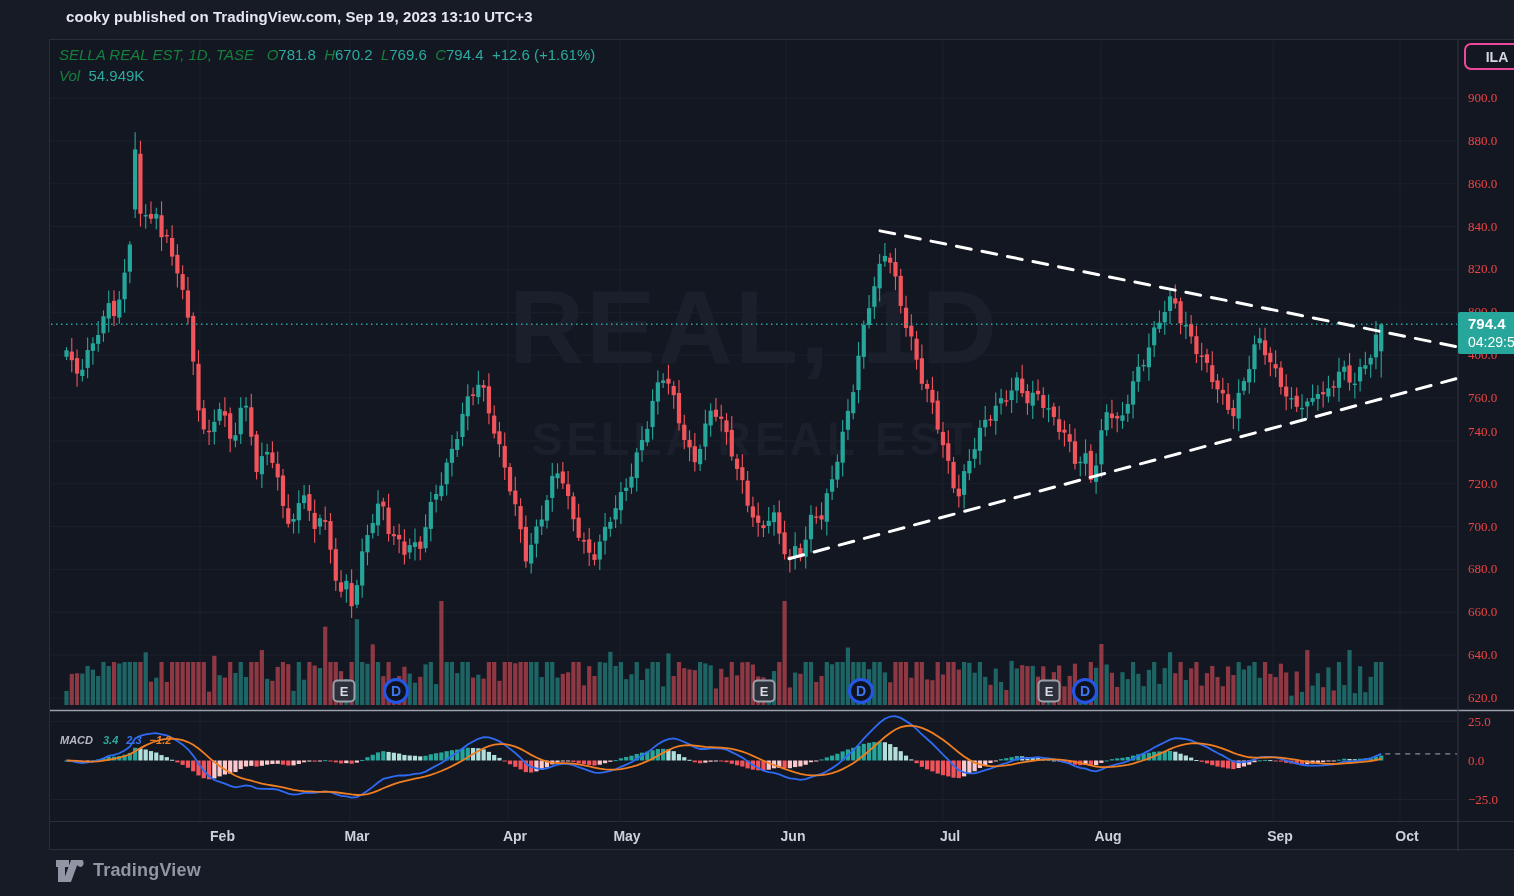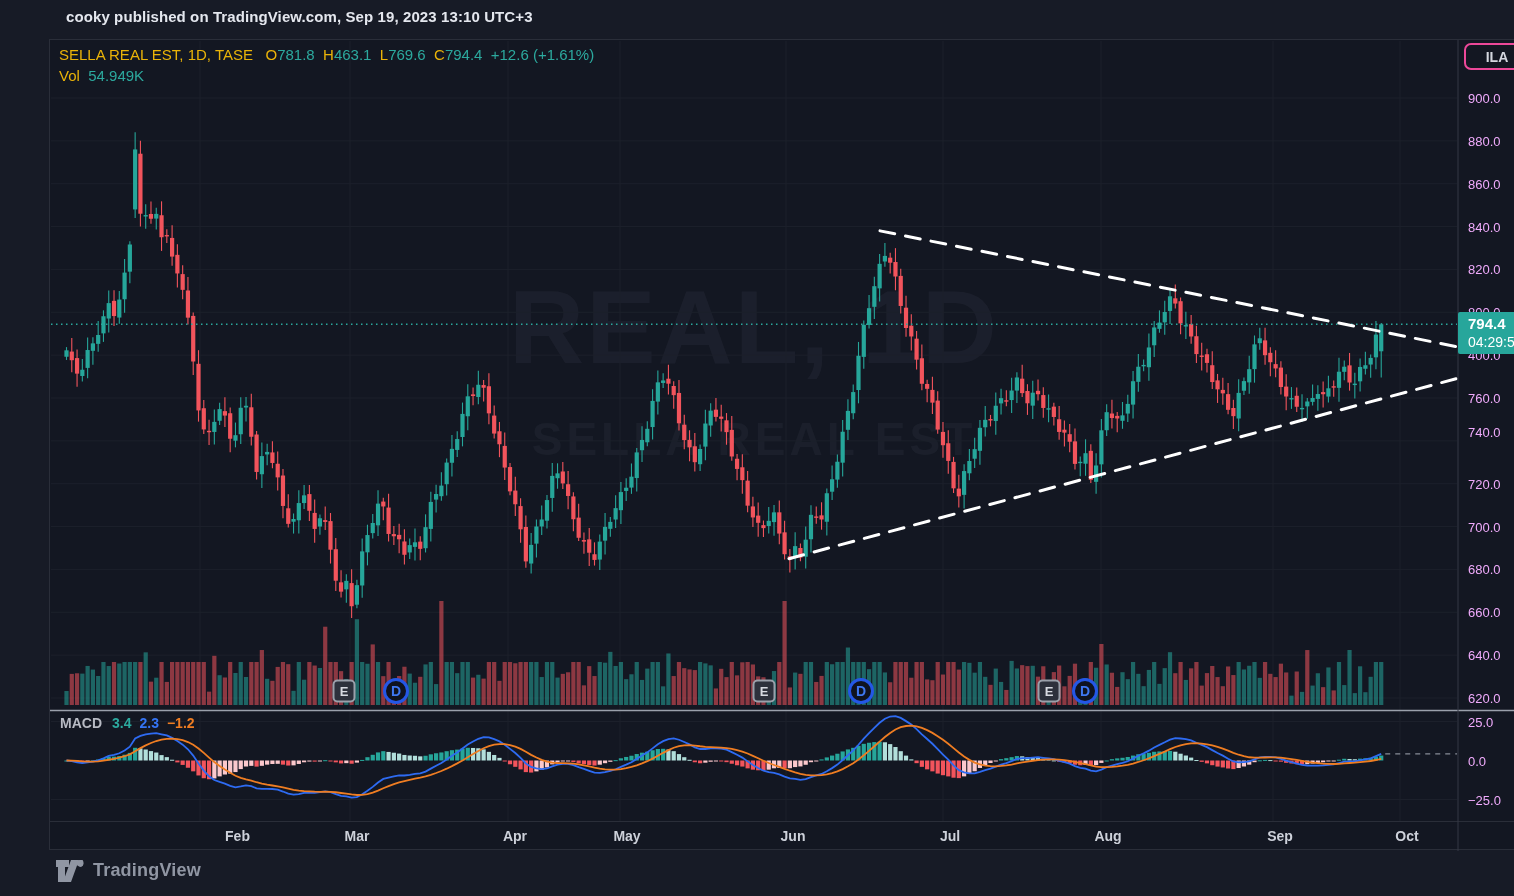--- a/index.html
+++ b/index.html
@@ -5,32 +5,32 @@
   html,body{margin:0;padding:0;background:#171b26;}
   *{box-sizing:border-box;font-family:"Liberation Sans",sans-serif;}
   .page{position:relative;width:1514px;height:896px;background:#171b26;overflow:hidden;margin-left:36px;}
   .publisher{position:absolute;left:30px;top:8px;font-size:15px;font-weight:700;color:#e4e7ee;letter-spacing:.1px;}
   .chart-frame{position:absolute;left:13px;top:39px;width:1488px;height:811px;background:#131722;border:1px solid #2a2e39;}
   .watermark{position:absolute;left:0;top:0;width:1408px;text-align:center;pointer-events:none;}
   .wm1{position:absolute;width:100%;top:228px;font-size:104px;font-weight:700;color:rgba(178,188,210,0.055);letter-spacing:2px;}
   .wm2{position:absolute;width:100%;top:372px;font-size:46px;font-weight:700;color:rgba(178,188,210,0.05);letter-spacing:4px;}
   svg.canvas{position:absolute;left:0;top:0;}
   .legend{position:absolute;left:9px;font-size:15px;color:#dcdfe6;white-space:nowrap;}
-  .legend .lab{color:#eab308;}
+  .legend .lab{color:#15803d;font-style:italic;}
   .legend .up{color:#2ca99e;}
   .legend-row1{top:6px;}
   .legend-row2{top:27px;}
-  .macd-legend{position:absolute;left:10px;top:675px;font-size:14px;color:#b7bac3;font-weight:700;}
+  .macd-legend{position:absolute;left:10px;top:694px;font-size:11px;color:#b7bac3;font-weight:700;font-style:italic;}
   .macd-legend .hist{color:#2ca99e;margin-left:10px;}
   .macd-legend .macd{color:#3575f5;margin-left:8px;}
   .macd-legend .sig{color:#ef7d22;margin-left:8px;}
   .ila-btn{position:absolute;left:1414px;top:3px;width:66px;height:27px;background:transparent;
     border:2px solid #ec4899;border-radius:7px;color:#d4d7df;font-size:14px;font-weight:700;
     text-align:center;line-height:23px;cursor:pointer;}
-  .ptick{position:absolute;left:1418px;font-size:13px;color:#f0abfc;transform:translateY(-50%);}
+  .ptick{position:absolute;left:1418px;font-size:13px;color:#ef4444;transform:translateY(-50%);font-family:Liberation Serif, serif;}
   .mlabel{position:absolute;top:788px;transform:translateX(-50%);font-size:14px;font-weight:700;color:#cdd1da;}
   .price-label{position:absolute;left:1408px;top:272px;width:80px;height:42px;background:#27a69b;border-radius:2px;
     color:#fff;padding:3px 0 0 10px;line-height:18px;}
   .price-label .pl1{font-size:15px;font-weight:700;}
   .price-label .pl2{font-size:14px;}
   .ed-badge{position:absolute;transform:translate(-50%,-50%);display:flex;align-items:center;justify-content:center;}
   .e-badge{width:23px;height:23px;border:2px solid #9aa0aa;border-radius:5px;background:#2d313c;
     color:#d7dae1;font-size:13px;font-weight:700;}
   .d-badge{width:26px;height:26px;border:3px solid #2457e6;border-radius:50%;background:#0f1320;
     color:#3e77f0;font-size:14px;font-weight:700;}
@@ -1099,21 +1099,21 @@
         <g>
           <line x1="0" y1="670.5" x2="1488" y2="670.5" stroke="#9aa0ab" stroke-width="1.5"></line>
           <line x1="0" y1="781.5" x2="1488" y2="781.5" stroke="#2a2e39" stroke-width="1"></line>
           <line x1="1408" y1="0" x2="1408" y2="811" stroke="#343845" stroke-width="1"></line>
         </g>
       </svg>
 
     <div class="legend legend-row1">
       <span class="lab">SELLA REAL EST, 1D, TASE</span>&nbsp;&nbsp;
       <span class="lab">O</span><span class="up">781.8</span>&nbsp;
-      <span class="lab">H</span><span class="up">463.1</span>&nbsp;
+      <span class="lab">H</span><span class="up">670.2</span>&nbsp;
       <span class="lab">L</span><span class="up">769.6</span>&nbsp;
       <span class="lab">C</span><span class="up">794.4</span>&nbsp;
       <span class="up">+12.6 (+1.61%)</span>
     </div>
     <div class="legend legend-row2">
       <span class="lab">Vol</span>&nbsp;
       <span class="up">54.949K</span>
     </div>
 
     <div class="macd-legend">
@@ -1142,21 +1142,21 @@
         <div class="ptick" style="top: 720.5px;">0.0</div>
         <div class="ptick" style="top: 759.5px; text-align: right;">−25.0</div>
       </div>
 
     <div class="price-label">
       <div class="pl1">794.4</div>
       <div class="pl2">04:29:51</div>
     </div>
 
     <div id="month-labels">
-        <div class="mlabel" style="left: 172px; padding-left: 31px;">Feb</div>
+        <div class="mlabel" style="left: 157px; padding-left: 31px;">Feb</div>
         <div class="mlabel" style="left: 307px;">Mar</div>
         <div class="mlabel" style="left: 465px;">Apr</div>
         <div class="mlabel" style="left: 577px;">May</div>
         <div class="mlabel" style="left: 743px;">Jun</div>
         <div class="mlabel" style="left: 900px;">Jul</div>
         <div class="mlabel" style="left: 1058px;">Aug</div>
         <div class="mlabel" style="left: 1230px;">Sep</div>
         <div class="mlabel" style="left: 1357px;">Oct</div>
       </div>
     <div id="ed-markers">

